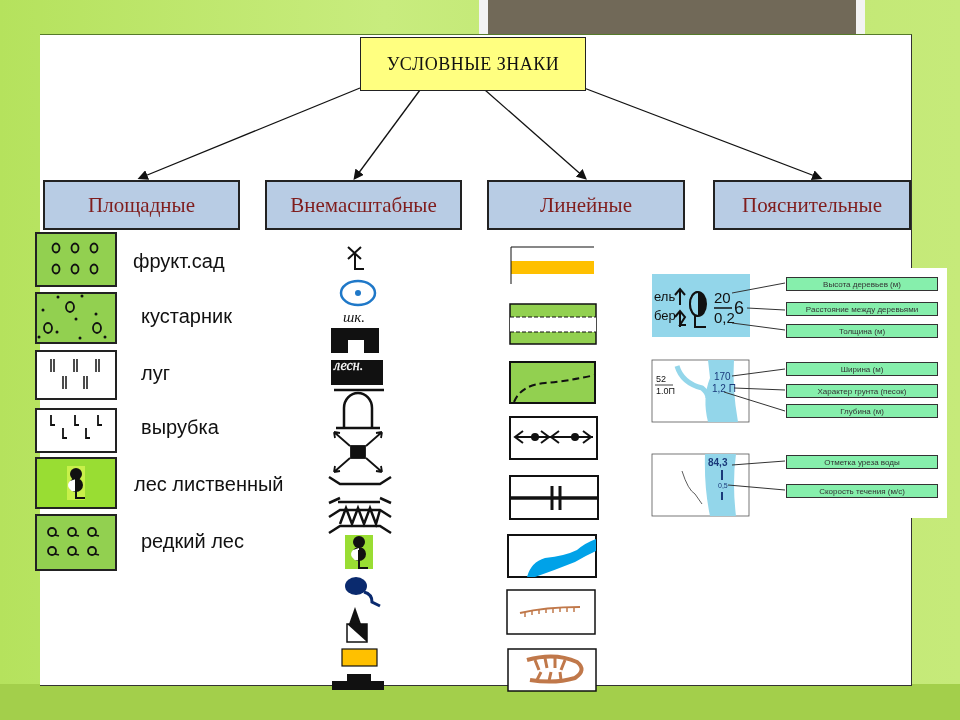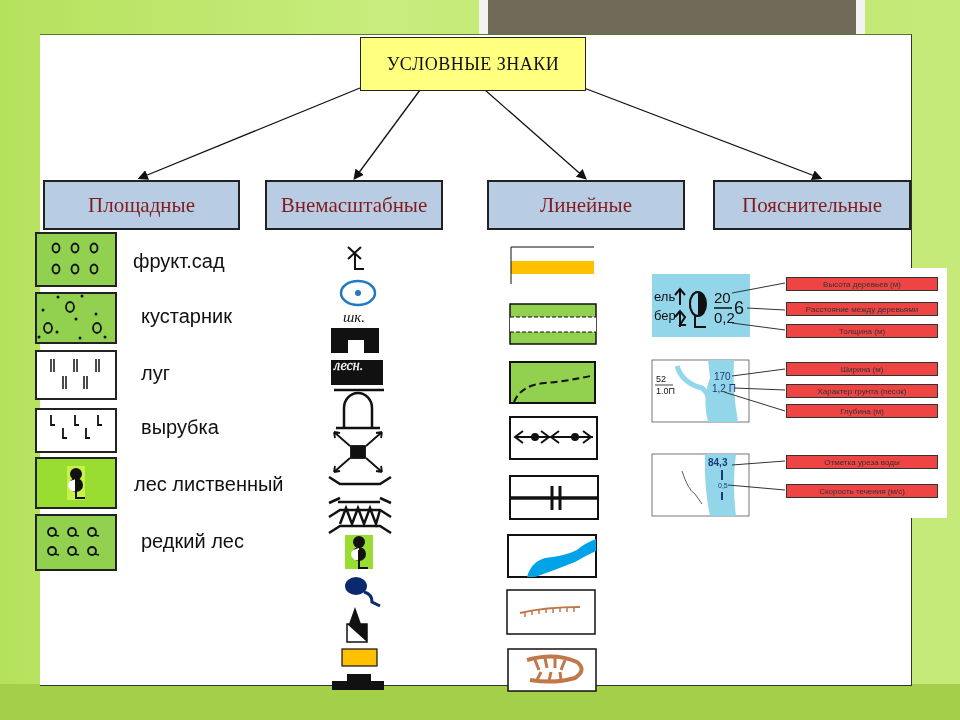--- a/index.html
+++ b/index.html
@@ -19,21 +19,21 @@
     display:flex;align-items:center;justify-content:center;font-family:"Liberation Serif",serif;
     font-size:21px;color:#7f1d1d;box-sizing:border-box;}
   svg.arrows{position:absolute;left:0;top:0;}
   .sym{position:absolute;box-sizing:border-box;}
   .area-sym{width:82px;height:55px;border:2px solid #222;}
   .green{background:#92d050;}
   .lime{background:#99dd33;}
   .white{background:#fff;}
   .label{position:absolute;font-size:20px;color:#111;}
   .expl{position:absolute;background:#fff;}
-  .expl-label{position:absolute;background:#ef4444;border:1px solid #333;font-size:8px;color:#333;
+  .expl-label{position:absolute;background:#86efac;border:1px solid #333;font-size:8px;color:#333;
     display:flex;align-items:center;justify-content:center;width:150px;height:12px;}
 </style>
 </head>
 <body>
 
 <div class="bg-bottom"></div>
 <div class="top-gap"></div>
 <div class="top-dark"></div>
 <div class="top-gap2"></div>
 
@@ -47,21 +47,21 @@
   </defs>
   <line x1="360" y1="88" x2="140" y2="178" stroke="#111" stroke-width="1.3" marker-end="url(#ah)"></line>
   <line x1="420" y1="90" x2="355" y2="178" stroke="#111" stroke-width="1.3" marker-end="url(#ah)"></line>
   <line x1="485" y1="90" x2="585" y2="178" stroke="#111" stroke-width="1.3" marker-end="url(#ah)"></line>
   <line x1="584" y1="88" x2="820" y2="178" stroke="#111" stroke-width="1.3" marker-end="url(#ah)"></line>
 </svg>
 
 <div class="title-box">УСЛОВНЫЕ ЗНАКИ</div>
 
 <div class="cat" style="left:43px;width:197px;">Площадные</div>
-<div class="cat" style="left:265px;width:178px;">Внемасштабные</div>
+<div class="cat" style="left:265px;width:197px;">Внемасштабные</div>
 <div class="cat" style="left:487px;width:198px;">Линейные</div>
 <div class="cat" style="left:713px;width:198px;">Пояснительные</div>
 
 <div class="sym area-sym green" style="left:35px;top:232px;">
   <svg width="78" height="51">
     <g fill="none" stroke="#111" stroke-width="1.8">
       <ellipse cx="19" cy="14" rx="3.5" ry="4.5"></ellipse>
         <ellipse cx="38" cy="14" rx="3.5" ry="4.5"></ellipse>
         <ellipse cx="57" cy="14" rx="3.5" ry="4.5"></ellipse>
       <ellipse cx="19" cy="35" rx="3.5" ry="4.5"></ellipse>

